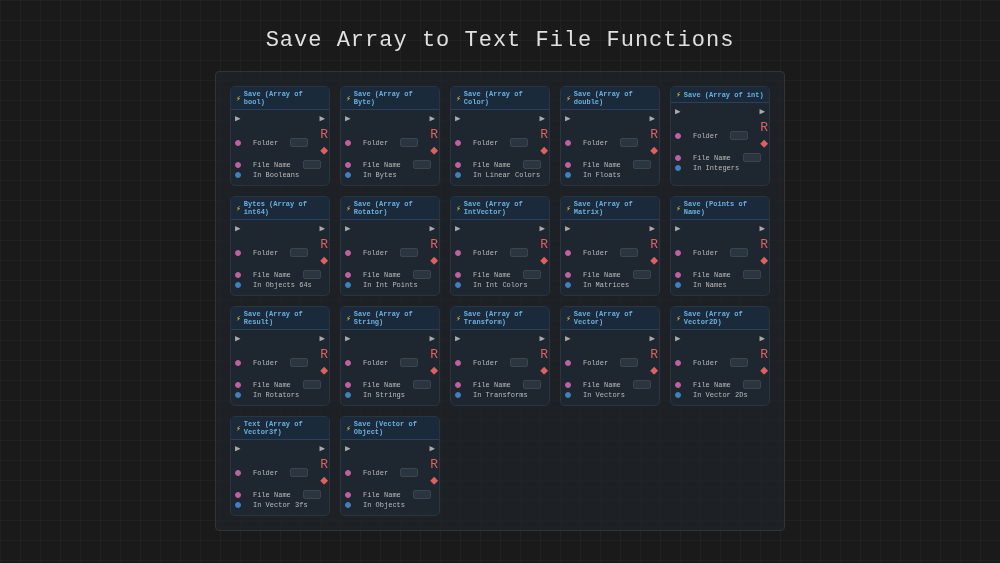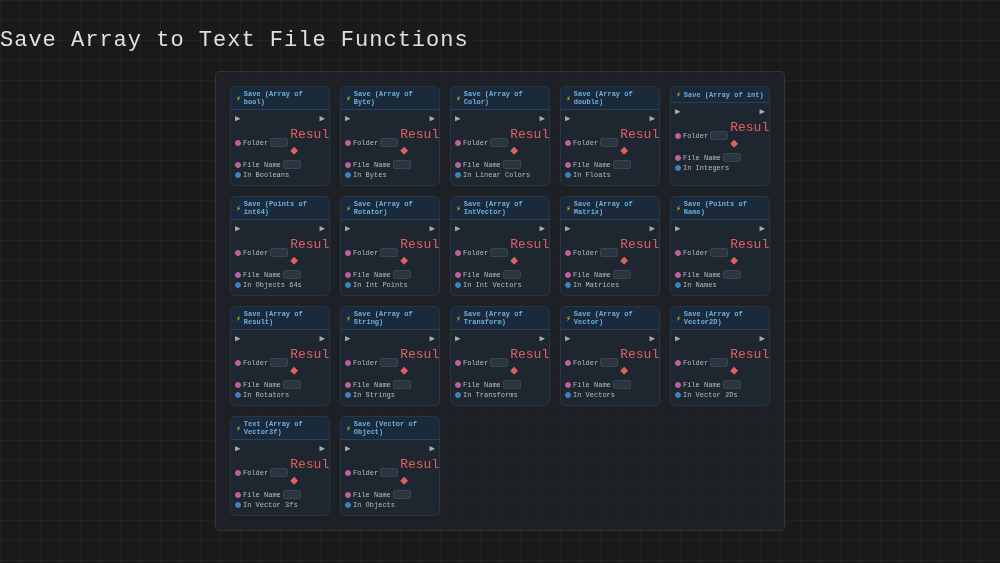--- a/index.html
+++ b/index.html
@@ -9,20 +9,21 @@
         linear-gradient(rgba(255,255,255,0.03) 1px, transparent 1px),
         linear-gradient(90deg, rgba(255,255,255,0.03) 1px, transparent 1px);
       background-size: 20px 20px;
       width: 1000px;
       height: 563px;
       overflow: hidden;
       font-family: 'Courier New', monospace;
       color: #ccc;
     }
     .page-title {
+      text-align: center;
       color: #e0e0e0;
       font-size: 22px;
       font-weight: normal;
       padding-top: 28px;
       padding-bottom: 18px;
       letter-spacing: 1px;
     }
     .canvas-area {
       display: flex;
       justify-content: center;
@@ -69,21 +70,21 @@
       align-items: center;
       margin-bottom: 3px;
     }
     .exec-pin {
       color: #aaa;
       font-size: 9px;
     }
     .pin-row {
       display: flex;
       align-items: center;
-      gap: 2px;
+      gap: 12px;
       margin-bottom: 2px;
       font-size: 7px;
     }
     .pin-dot {
       width: 6px;
       height: 6px;
       border-radius: 50%;
       border: 1px solid #aaa;
       display: inline-block;
       flex-shrink: 0;
@@ -249,21 +250,21 @@
       </div>
       <div class="pin-row">
         <span class="pin-dot blue"></span>
         <span class="pin-label">In Integers</span>
       </div>
     </div>
   </div>
       <div class="node">
     <div class="node-header">
       <span class="lightning">⚡</span>
-      <span>Save (Points of int64)</span>
+      <span>Bytes (Array of int64)</span>
     </div>
     <div class="node-body">
       <div class="exec-row">
         <span class="exec-pin">▶</span>
         <span class="exec-pin">▶</span>
       </div>
       <div class="pin-row">
         <span class="pin-dot pink"></span>
         <span class="pin-label">Folder</span>
         <span class="pin-value">&nbsp;</span>
@@ -323,21 +324,21 @@
         <span class="pin-value">&nbsp;</span>
         <span class="result-pin right-pin">Result ◆</span>
       </div>
       <div class="pin-row">
         <span class="pin-dot pink"></span>
         <span class="pin-label">File Name</span>
         <span class="pin-value">&nbsp;</span>
       </div>
       <div class="pin-row">
         <span class="pin-dot blue"></span>
-        <span class="pin-label">In Int Vectors</span>
+        <span class="pin-label">In Int Colors</span>
       </div>
     </div>
   </div>
       <div class="node">
     <div class="node-header">
       <span class="lightning">⚡</span>
       <span>Save (Array of Matrix)</span>
     </div>
     <div class="node-body">
       <div class="exec-row">

